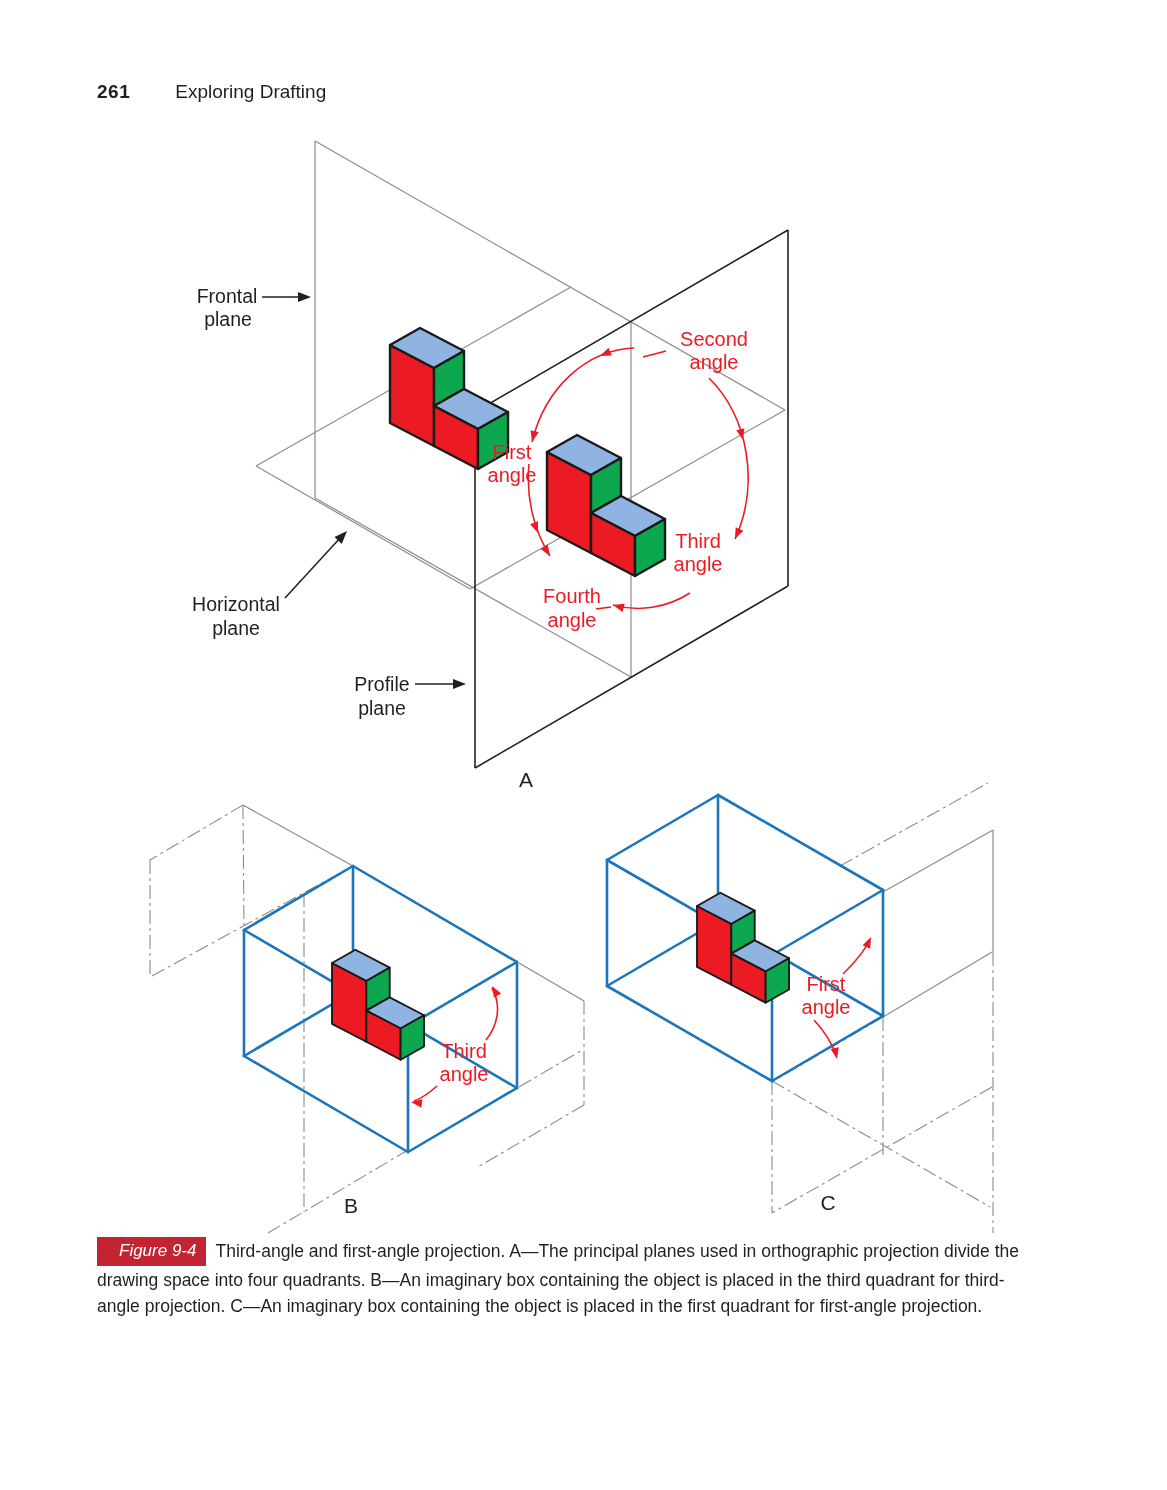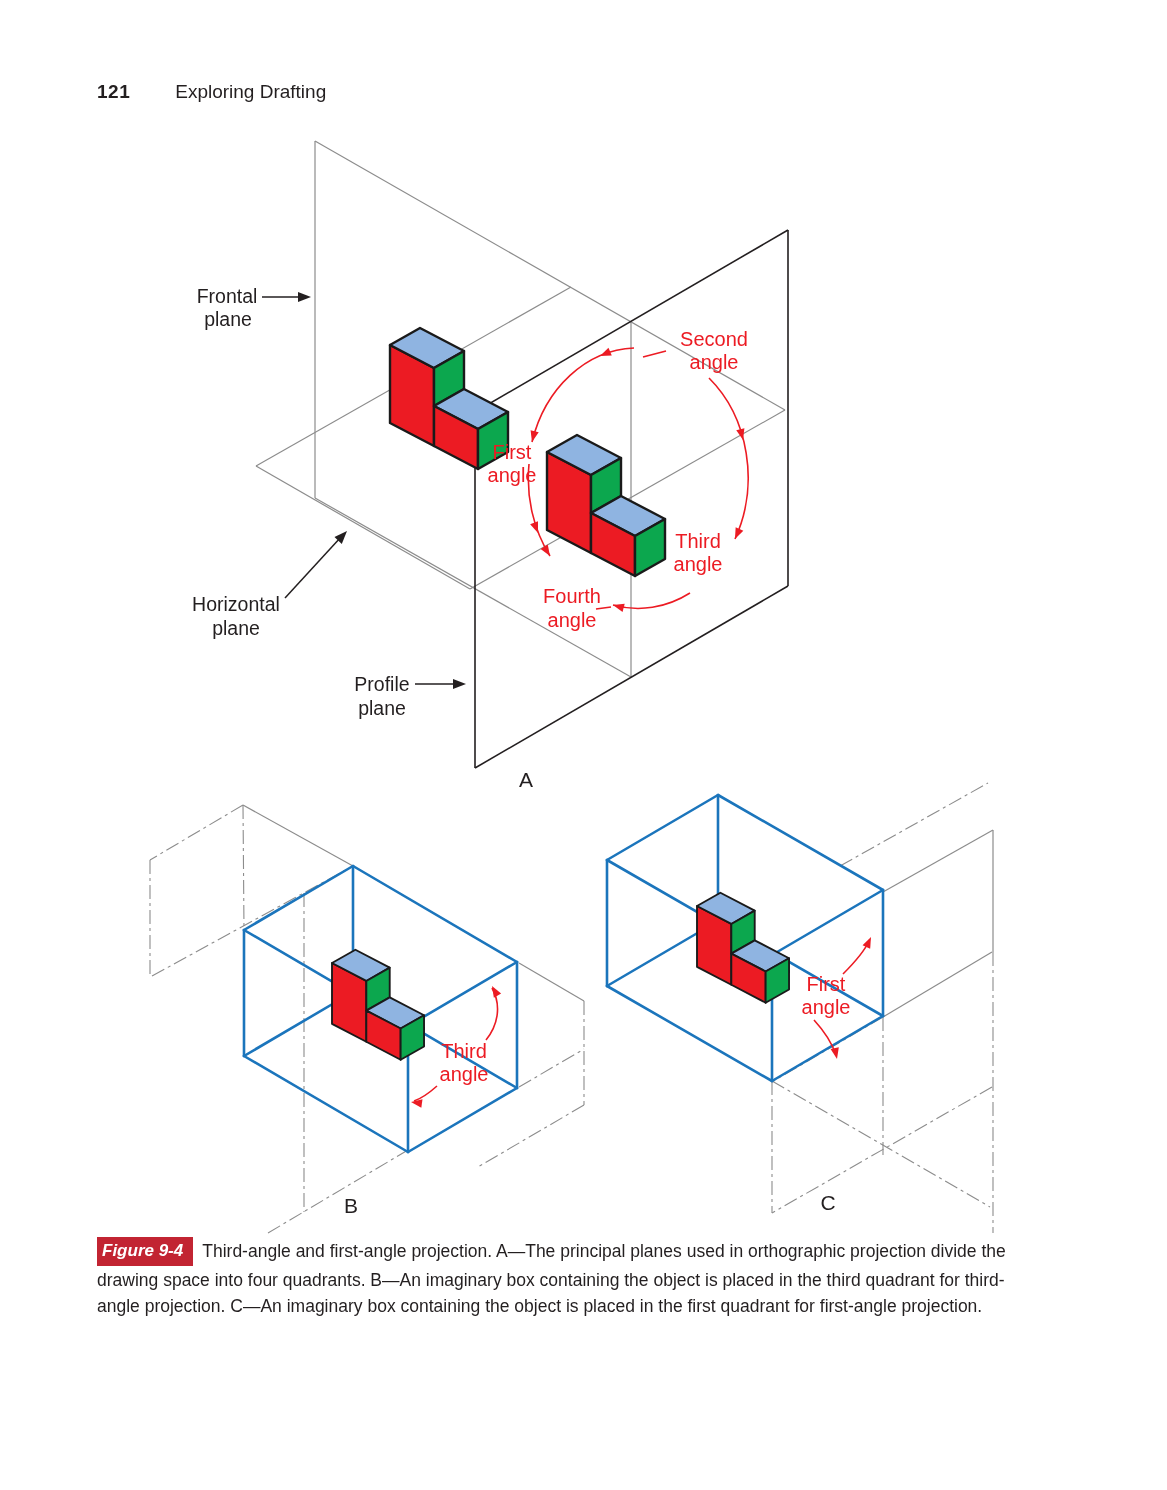--- a/index.html
+++ b/index.html
@@ -3,22 +3,22 @@
 <meta charset="utf-8">
 <style>
   html,body{margin:0;padding:0;background:#ffffff;}
   #page{position:relative;width:1167px;height:1490px;background:#fff;overflow:hidden;
         font-family:"Liberation Sans",sans-serif;color:var(--ink);}
   #fig-svg{position:absolute;left:0;top:0;}
   .hdr{position:absolute;left:97px;top:81px;font-size:19px;display:flex;align-items:baseline;}
   .hdr .num{font-weight:bold;letter-spacing:.5px;}
   .hdr .ttl{margin-left:45px;}
   .caption{position:absolute;left:97px;top:1238px;width:938px;font-size:17.5px;line-height:26px;color:var(--ink);}
-  .figtag{display:inline-block;background:var(--tag-bg);color:#fff;font-style:italic;font-weight:bold;
-          font-size:17px;padding:1px 10px 2px 5px;margin-right:9px;transform:translateY(-1px);}
+  .figtag{display:inline-block;background:var(--tag-bg);color:#fff;font-style:italic;font-weight:normal;
+          font-size:17px;padding:1px 10px 2px 22px;margin-right:9px;transform:translateY(-1px);}
   
   .gln{stroke:var(--gray);stroke-width:1.2;fill:none;}
   .gdd{stroke:var(--gray);stroke-width:1.1;fill:none;stroke-dasharray:14 4 3 4;}
   .bln{stroke:var(--ink);stroke-width:1.6;fill:none;}
   .box{stroke:var(--box-blue);stroke-width:2.6;fill:none;stroke-linecap:round;}
   .rln{stroke:var(--red);stroke-width:1.6;fill:none;}
   .rhead{fill:var(--red);stroke:none;}
   .bhead{fill:var(--ink);stroke:none;}
   .aln{stroke:var(--ink);stroke-width:1.5;fill:none;}
   .f-red{fill:var(--face-red);}
@@ -29,21 +29,21 @@
   .lbl{font-size:19.5px;fill:var(--ink);}
   .rlbl{font-size:20px;fill:var(--red);}
   .letter{font-size:21px;fill:var(--ink);}
 </style>
 </head>
 <body>
 
 <div id="page">
 
   <div class="hdr">
-    <span class="num">121</span>
+    <span class="num">261</span>
     <span class="ttl">Exploring Drafting</span>
   </div>
 
   <svg id="fig-svg" width="1167" height="1490" viewBox="0 0 1167 1490">
     <defs>
       <g id="blk">
         <polygon class="f-red" points="0,0 44,23 44,101 0,78"></polygon>
         <polygon class="f-blue" points="0,0 30,-17 74,6 44,23"></polygon>
         <polygon class="f-green" points="44,23 74,6 74,44 44,61"></polygon>
         <polygon class="f-blue" points="44,61 74,44 118,67 88,84"></polygon>

